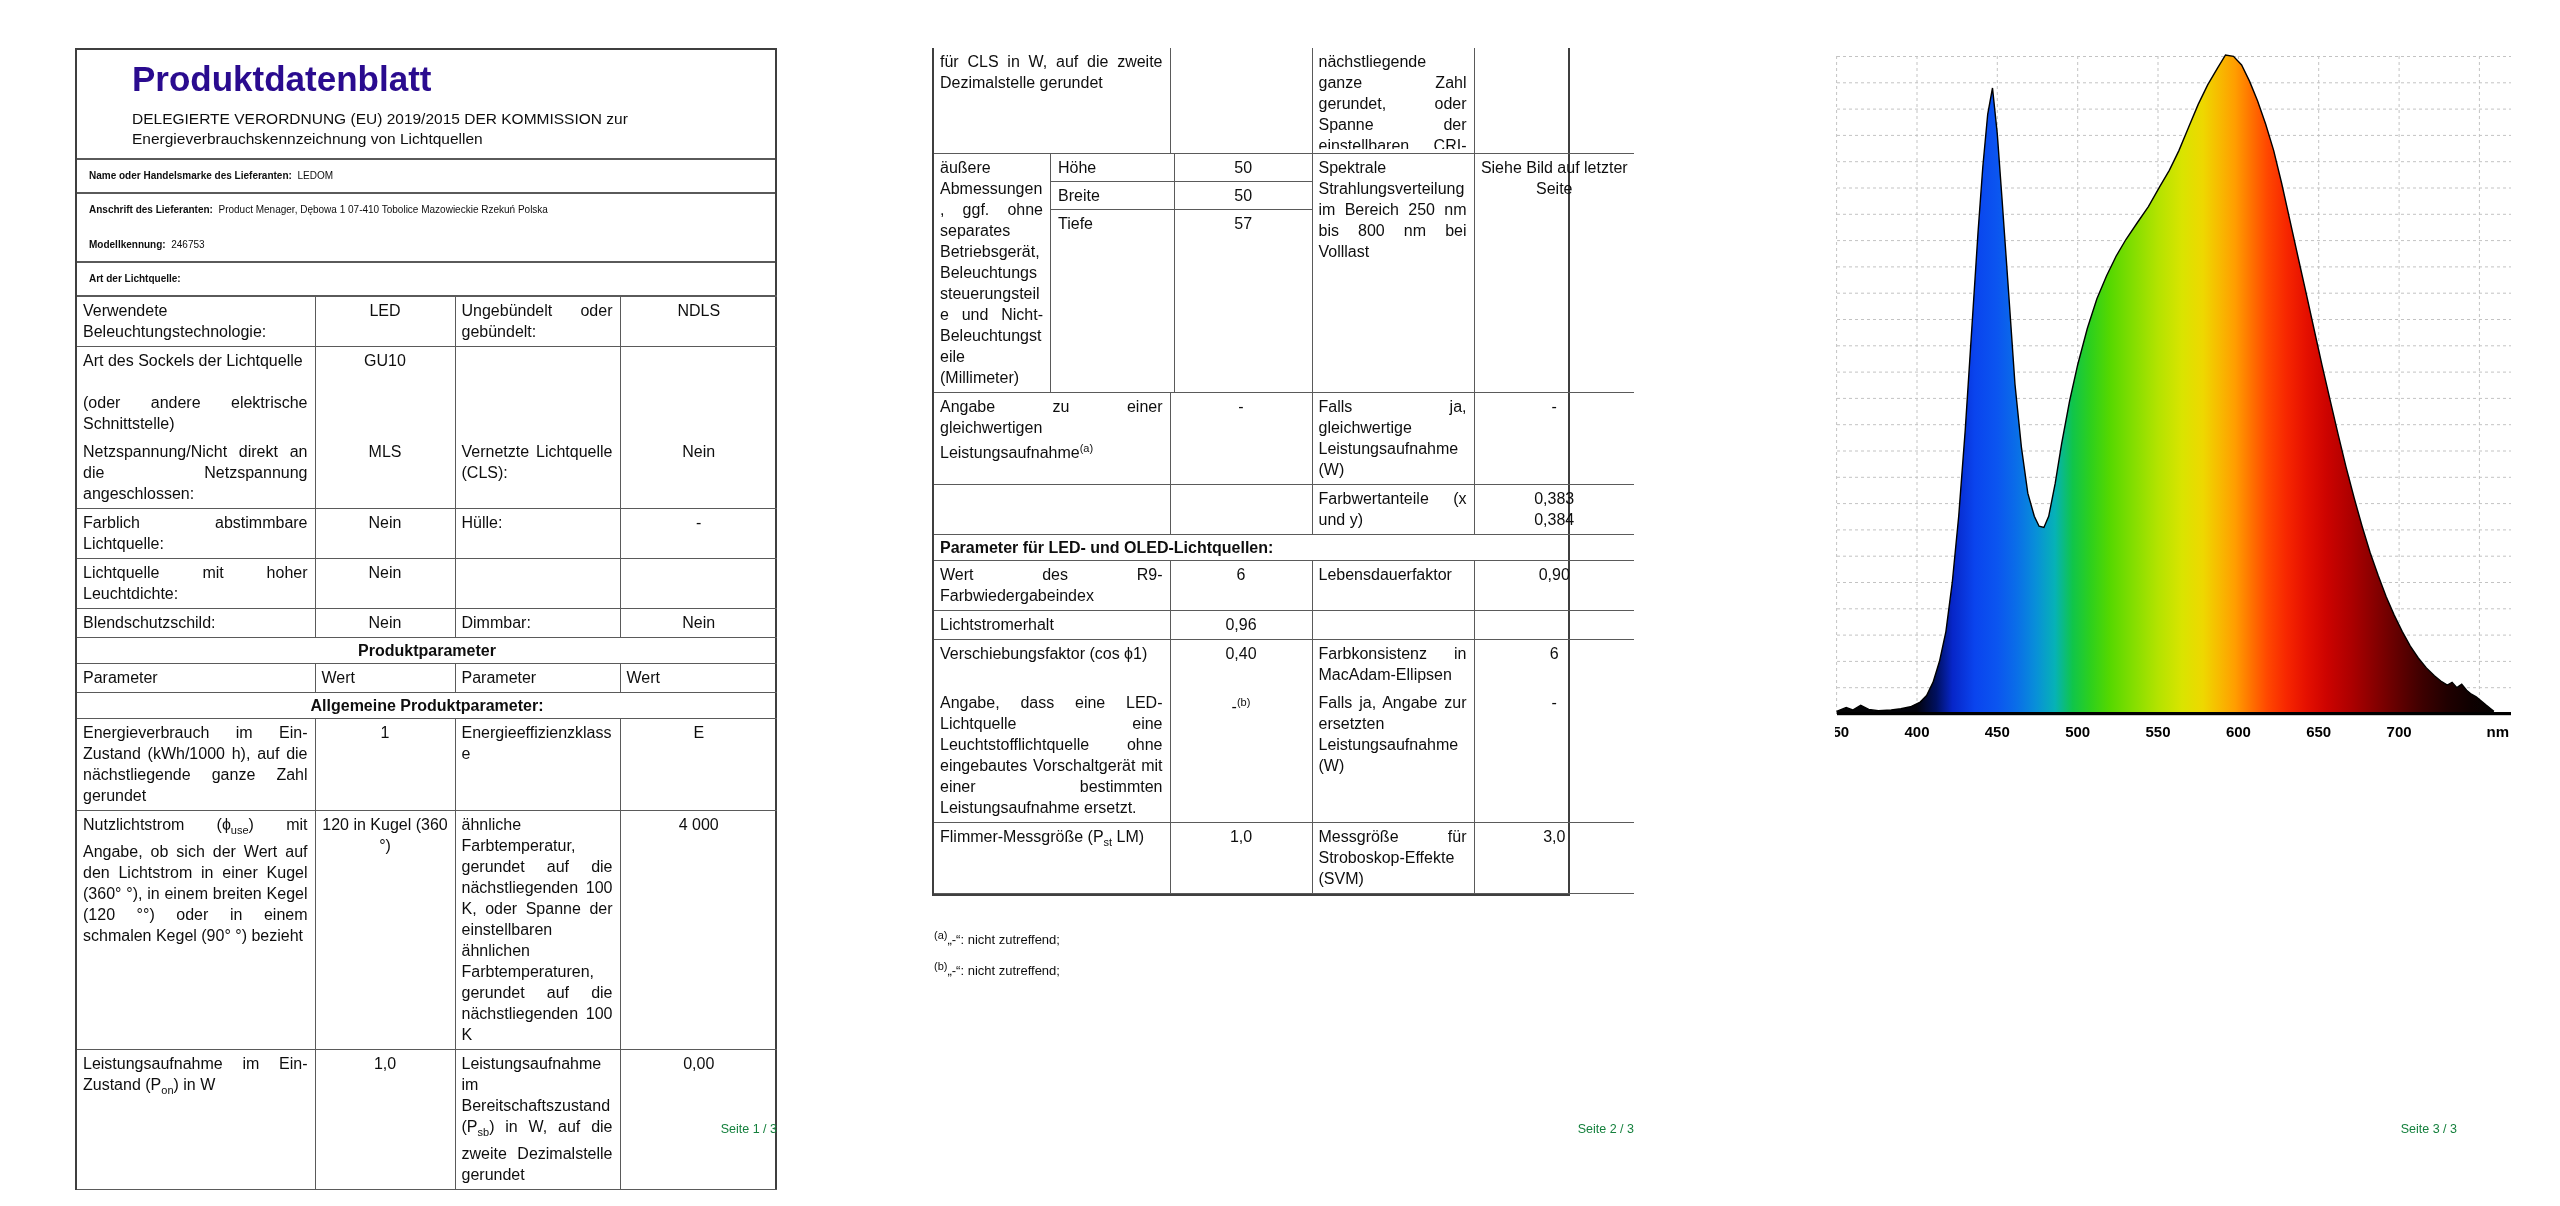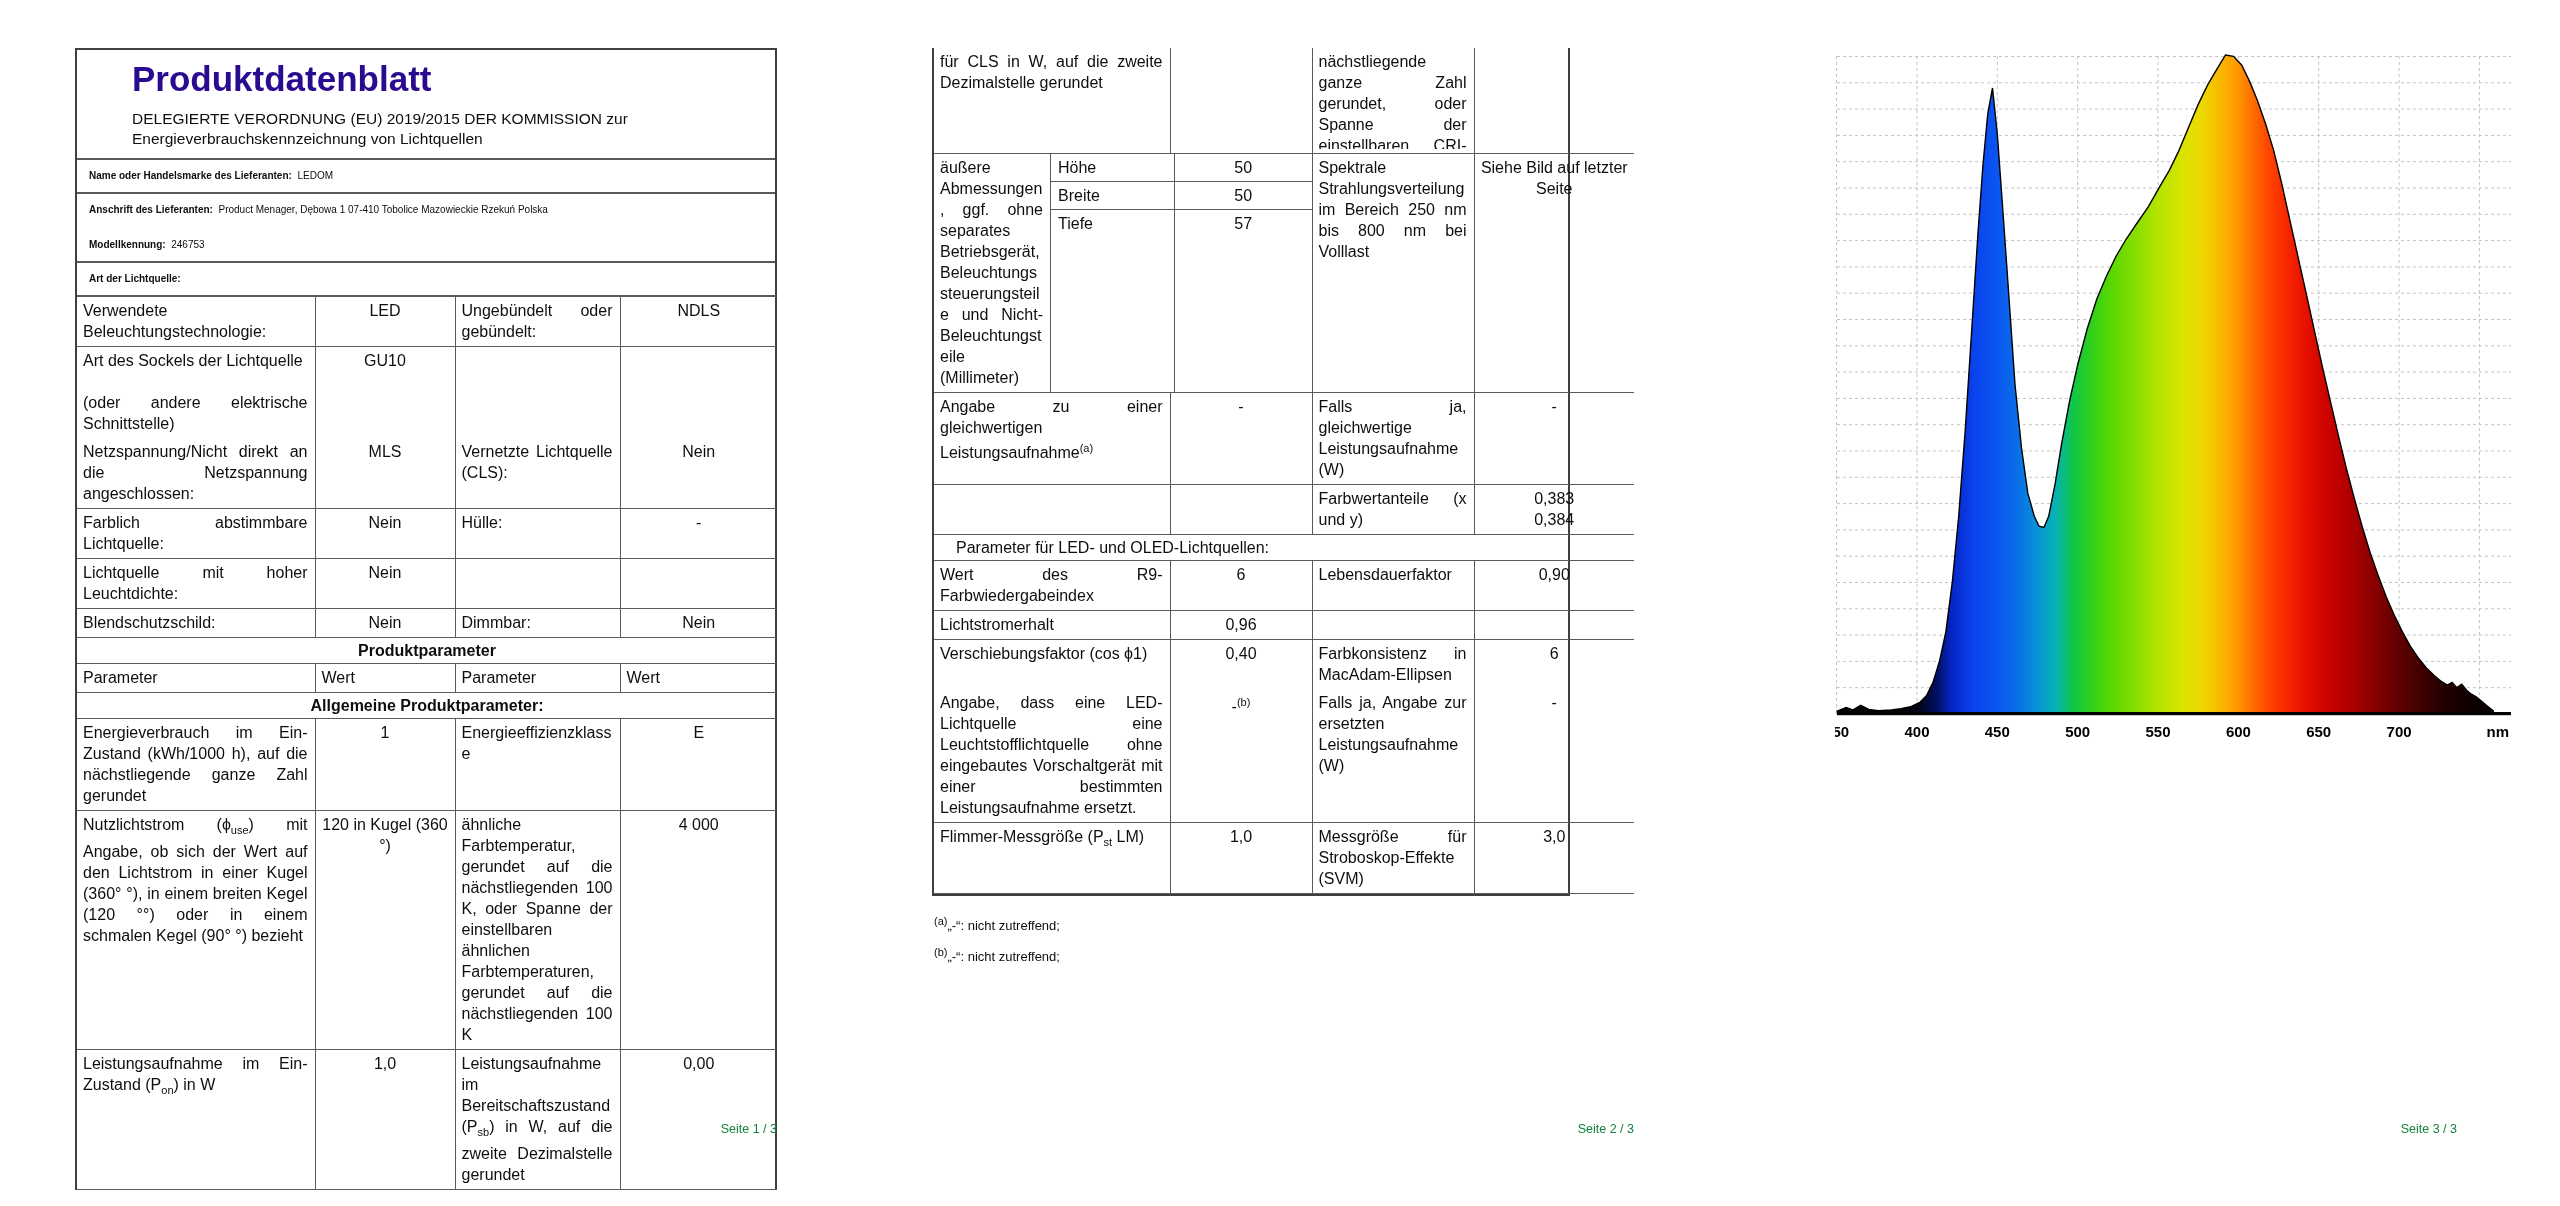--- a/index.html
+++ b/index.html
@@ -17,40 +17,40 @@
   .model{margin-top:14px;}
   table.t{width:100%;border-collapse:collapse;table-layout:fixed;border-top:2px solid #5a5a5a;
           font-size:16px;line-height:21px;}
   .t td{border:1.5px solid #5a5a5a;vertical-align:top;padding:3px 7px 4px 6px;
         word-wrap:break-word;overflow-wrap:break-word;}
   .t td:first-child{border-left:none;}
   .t td:last-child{border-right:none;}
   .t td.v{text-align:center;padding:3px 2px;}
   .t td.j{text-align:justify;}
   .t td.band{text-align:center;font-weight:bold;padding:2px;}
-  .t td.bandl{font-weight:normal;padding:2px 22px;}
+  .t td.bandl{font-weight:bold;padding:2px 6px;}
   .t tr.nb>td{border-bottom:none;}
   .t tr.nt>td{border-top:none;}
   .cuth2{height:98px;overflow:hidden;}
   sub{font-size:11px;}
   sup{font-size:11px;}
   .subline{display:block;margin-top:21px;}
   
   #p2{left:932px;top:48px;width:638px;}
   #p2 .tablewrap{border:2px solid #3f3f3f;border-top:none;}
   #p2 table.t{border-top:none;}
   td.dims{padding:0;}
   .dimgrid{display:grid;grid-template-columns:116px 124px 1fr;grid-template-rows:auto auto auto 1fr;
            min-height:238px;}
   .dimlabel{grid-row:1/5;grid-column:1;padding:3px 7px 4px 6px;text-align:justify;}
   .dimcell{border-left:1.5px solid #5a5a5a;padding:3px 7px;}
   .dimcell.bb{border-bottom:1.5px solid #5a5a5a;}
   .dimval{border-left:1.5px solid #5a5a5a;text-align:center;padding:3px 2px;}
   .dimval.bb{border-bottom:1.5px solid #5a5a5a;}
-  .fnotes{padding:12px 2px 0;font-size:13px;line-height:26px;}
+  .fnotes{padding:26px 2px 0;font-size:13px;line-height:26px;}
   
   #p3{left:1835px;top:36px;width:682px;height:716px;}
   
   .pgfoot{position:absolute;top:1122px;width:130px;text-align:right;font-size:12.5px;color:#15803d;}
 </style>
 </head>
 <body>
 
 <div class="sheet" id="p1">
   <div class="hdr">

